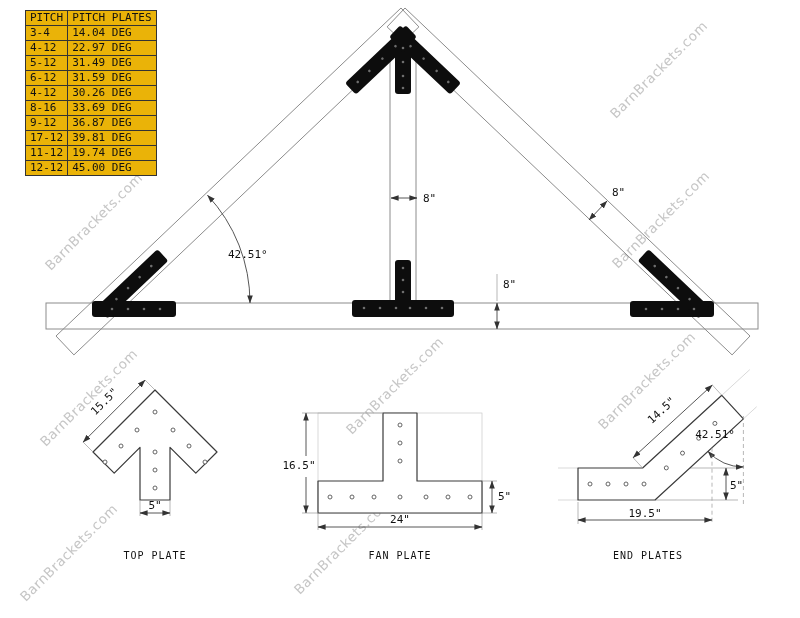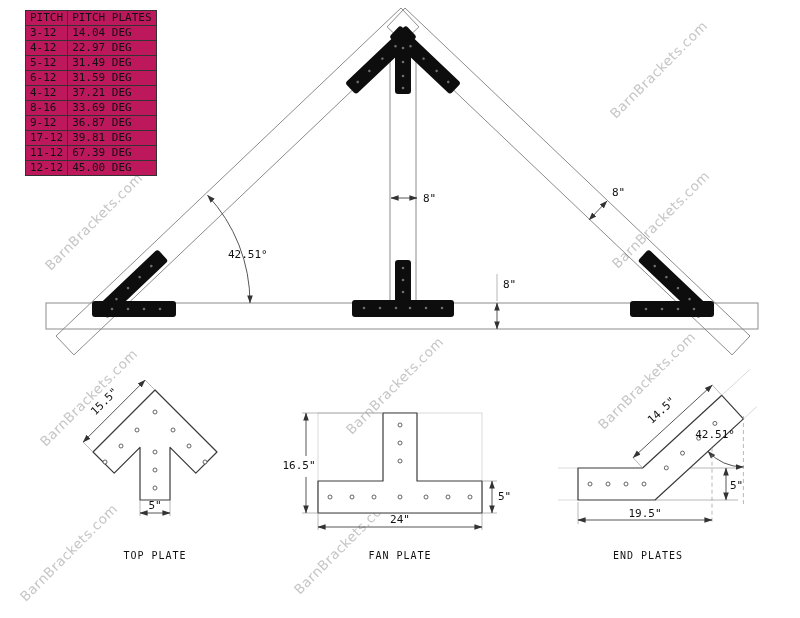--- a/index.html
+++ b/index.html
@@ -1,20 +1,20 @@
 <!DOCTYPE html>
 <html><head>
 <meta charset="utf-8">
 <style>
   *{margin:0;padding:0;box-sizing:border-box}
   html,body{width:800px;height:618px;background:#fff;overflow:hidden}
   body{font-family:"DejaVu Sans Mono","Liberation Mono",monospace}
   .page{position:relative;width:800px;height:618px;background:#fff}
   .drawing-svg{position:absolute;left:0;top:0}
-  .pitch-table{position:absolute;left:25px;top:10px;border-collapse:collapse;font-size:11px;color:#111;background:#be185d}
+  .pitch-table{position:absolute;left:25px;top:10px;border-collapse:collapse;font-size:11px;color:#111;background:#eab308}
   .pitch-table th,.pitch-table td{border:1px solid #333;padding:0 4px;height:14px;line-height:14px;font-weight:normal;text-align:left;white-space:nowrap;font-family:"DejaVu Sans Mono",monospace}
   .copyright{position:absolute;left:0;right:0;top:585px;text-align:center;font-family:"DejaVu Sans","Liberation Sans",sans-serif;font-size:12.5px;color:#1a1a1a}
   svg text{font-family:"DejaVu Sans Mono","Liberation Mono",monospace;font-size:11px;fill:#111}
   svg text.wm{font-family:"DejaVu Sans","Liberation Sans",sans-serif;font-size:13.5px;fill:#c6c6c6;letter-spacing:.5px}
   svg text.lbl{font-size:10px;letter-spacing:1px}
   .timber{fill:none;stroke:#8c8c8c;stroke-width:1}
   .dim{stroke:#444;stroke-width:.9;fill:none}
   .ext{stroke:#999;stroke-width:.7;fill:none}
   .constr{stroke:#c9c9c9;stroke-width:.7;fill:none}
   .plate{fill:#fff;stroke:#3a3a3a;stroke-width:1.2;stroke-linejoin:round}
@@ -241,54 +241,54 @@
 
 <table class="pitch-table">
   <thead>
     <tr>
       <th>PITCH</th>
       <th>PITCH PLATES</th>
     </tr>
   </thead>
   <tbody>
     <tr>
-          <td>3-12</td>
+          <td>3-4</td>
           <td>14.04 DEG</td>
         </tr>
     <tr>
           <td>4-12</td>
           <td>22.97 DEG</td>
         </tr>
     <tr>
           <td>5-12</td>
           <td>31.49 DEG</td>
         </tr>
     <tr>
           <td>6-12</td>
           <td>31.59 DEG</td>
         </tr>
     <tr>
           <td>4-12</td>
-          <td>37.21 DEG</td>
+          <td>30.26 DEG</td>
         </tr>
     <tr>
           <td>8-16</td>
           <td>33.69 DEG</td>
         </tr>
     <tr>
           <td>9-12</td>
           <td>36.87 DEG</td>
         </tr>
     <tr>
           <td>17-12</td>
           <td>39.81 DEG</td>
         </tr>
     <tr>
           <td>11-12</td>
-          <td>67.39 DEG</td>
+          <td>19.74 DEG</td>
         </tr>
     <tr>
           <td>12-12</td>
           <td>45.00 DEG</td>
         </tr>
   </tbody>
 </table>
 
 
 </div>

